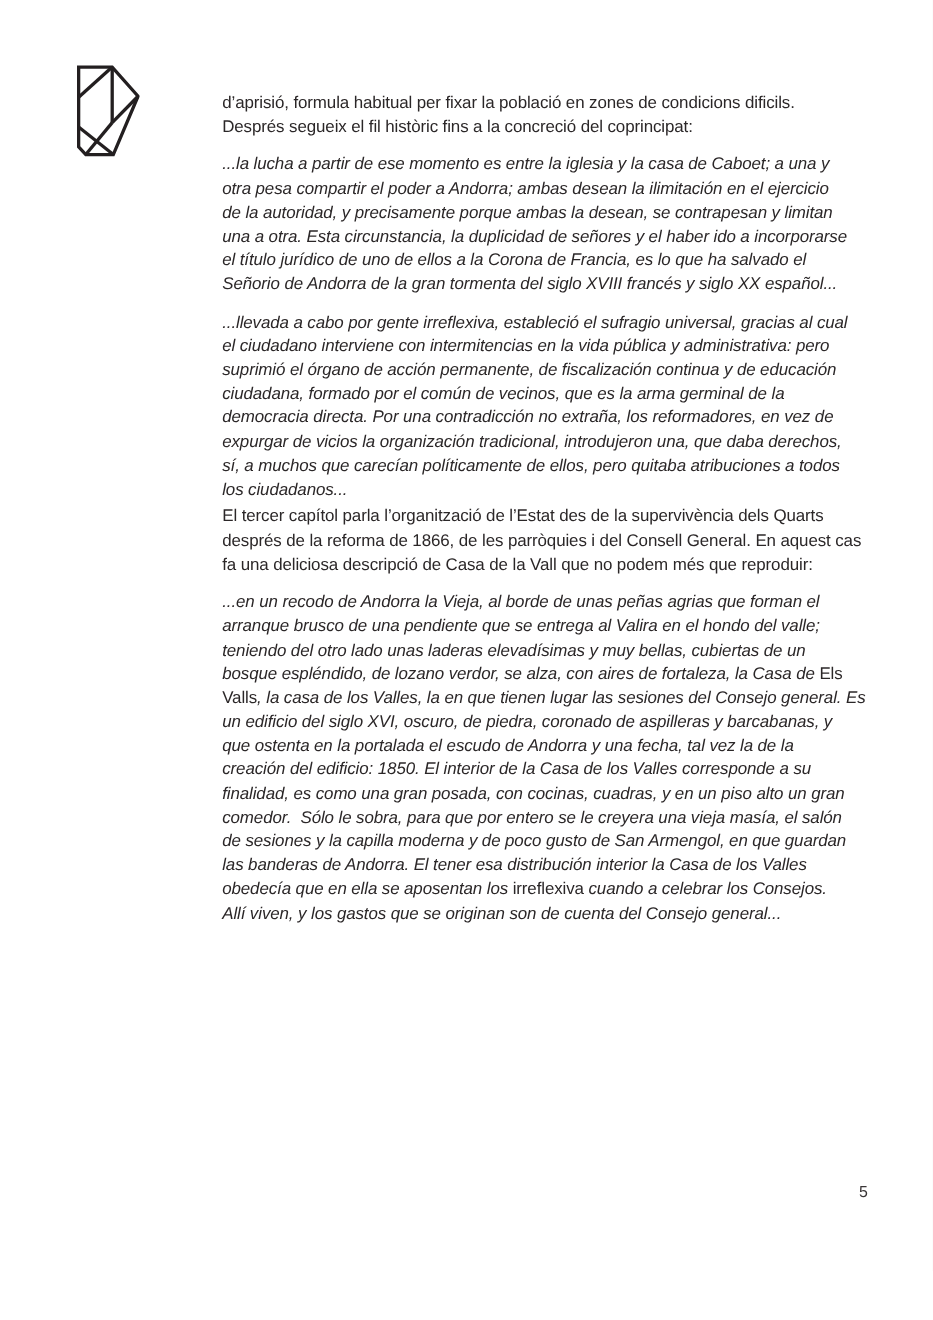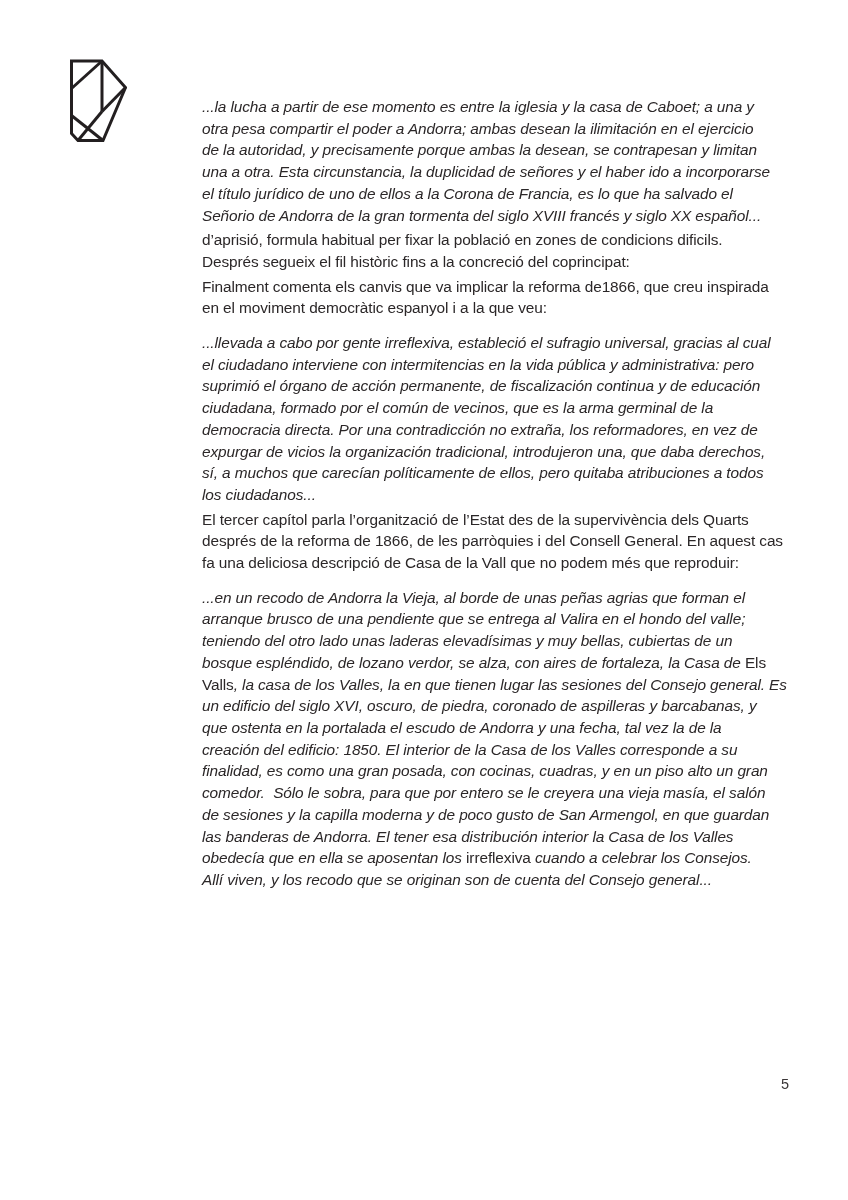--- a/index.html
+++ b/index.html
@@ -66,30 +66,28 @@
 
       <path d="M64 104 L111 56"></path>
 
       <path d="M64 104 L16 162"></path>
       <path d="M3 112 L66 162"></path>
     </svg>
   </div>
 
   <main class="body-text">
 
-  <p class="para italic"><span>...la lucha a partir de ese momento es entre la iglesia y la casa de Caboet; a una y
+  <p class="para roman"><span>d’aprisió, formula habitual per fixar la població en zones de condicions dificils.
+Després segueix el fil històric fins a la concreció del coprincipat:</span></p>
+      <p class="para italic"><span>...la lucha a partir de ese momento es entre la iglesia y la casa de Caboet; a una y
 otra pesa compartir el poder a Andorra; ambas desean la ilimitación en el ejercicio
 de la autoridad, y precisamente porque ambas la desean, se contrapesan y limitan
 una a otra. Esta circunstancia, la duplicidad de señores y el haber ido a incorporarse
 el título jurídico de uno de ellos a la Corona de Francia, es lo que ha salvado el
 Señorio de Andorra de la gran tormenta del siglo XVIII francés y siglo XX español...</span></p>
-      <p class="para roman"><span>d’aprisió, formula habitual per fixar la població en zones de condicions dificils.
-Després segueix el fil històric fins a la concreció del coprincipat:</span></p>
-      <p class="para roman"><span>Finalment comenta els canvis que va implicar la reforma de1866, que creu inspirada
-en el moviment democràtic espanyol i a la que veu:</span></p>
       <p class="para italic"><span>...llevada a cabo por gente irreflexiva, estableció el sufragio universal, gracias al cual
 el ciudadano interviene con intermitencias en la vida pública y administrativa: pero
 suprimió el órgano de acción permanente, de fiscalización continua y de educación
 ciudadana, formado por el común de vecinos, que es la arma germinal de la
 democracia directa. Por una contradicción no extraña, los reformadores, en vez de
 expurgar de vicios la organización tradicional, introdujeron una, que daba derechos,
 sí, a muchos que carecían políticamente de ellos, pero quitaba atribuciones a todos
 los ciudadanos...</span></p>
       <p class="para roman"><span>El tercer capítol parla l’organització de l’Estat des de la supervivència dels Quarts
 després de la reforma de 1866, de les parròquies i del Consell General. En aquest cas
@@ -100,18 +98,18 @@
 bosque espléndido, de lozano verdor, se alza, con aires de fortaleza, la Casa de </span><span class="roman-inline">Els
 Valls</span><span>, la casa de los Valles, la en que tienen lugar las sesiones del Consejo general. Es
 un edificio del siglo XVI, oscuro, de piedra, coronado de aspilleras y barcabanas, y
 que ostenta en la portalada el escudo de Andorra y una fecha, tal vez la de la
 creación del edificio: 1850. El interior de la Casa de los Valles corresponde a su
 finalidad, es como una gran posada, con cocinas, cuadras, y en un piso alto un gran
 comedor.  Sólo le sobra, para que por entero se le creyera una vieja masía, el salón
 de sesiones y la capilla moderna y de poco gusto de San Armengol, en que guardan
 las banderas de Andorra. El tener esa distribución interior la Casa de los Valles
 obedecía que en ella se aposentan los </span><span class="roman-inline">irreflexiva</span><span> cuando a celebrar los Consejos.
-Allí viven, y los recodo que se originan son de cuenta del Consejo general...</span></p>
+Allí viven, y los gastos que se originan son de cuenta del Consejo general...</span></p>
     </main>
 
   <div class="page-number">5</div>
 
 </div>
 
 </body></html>

